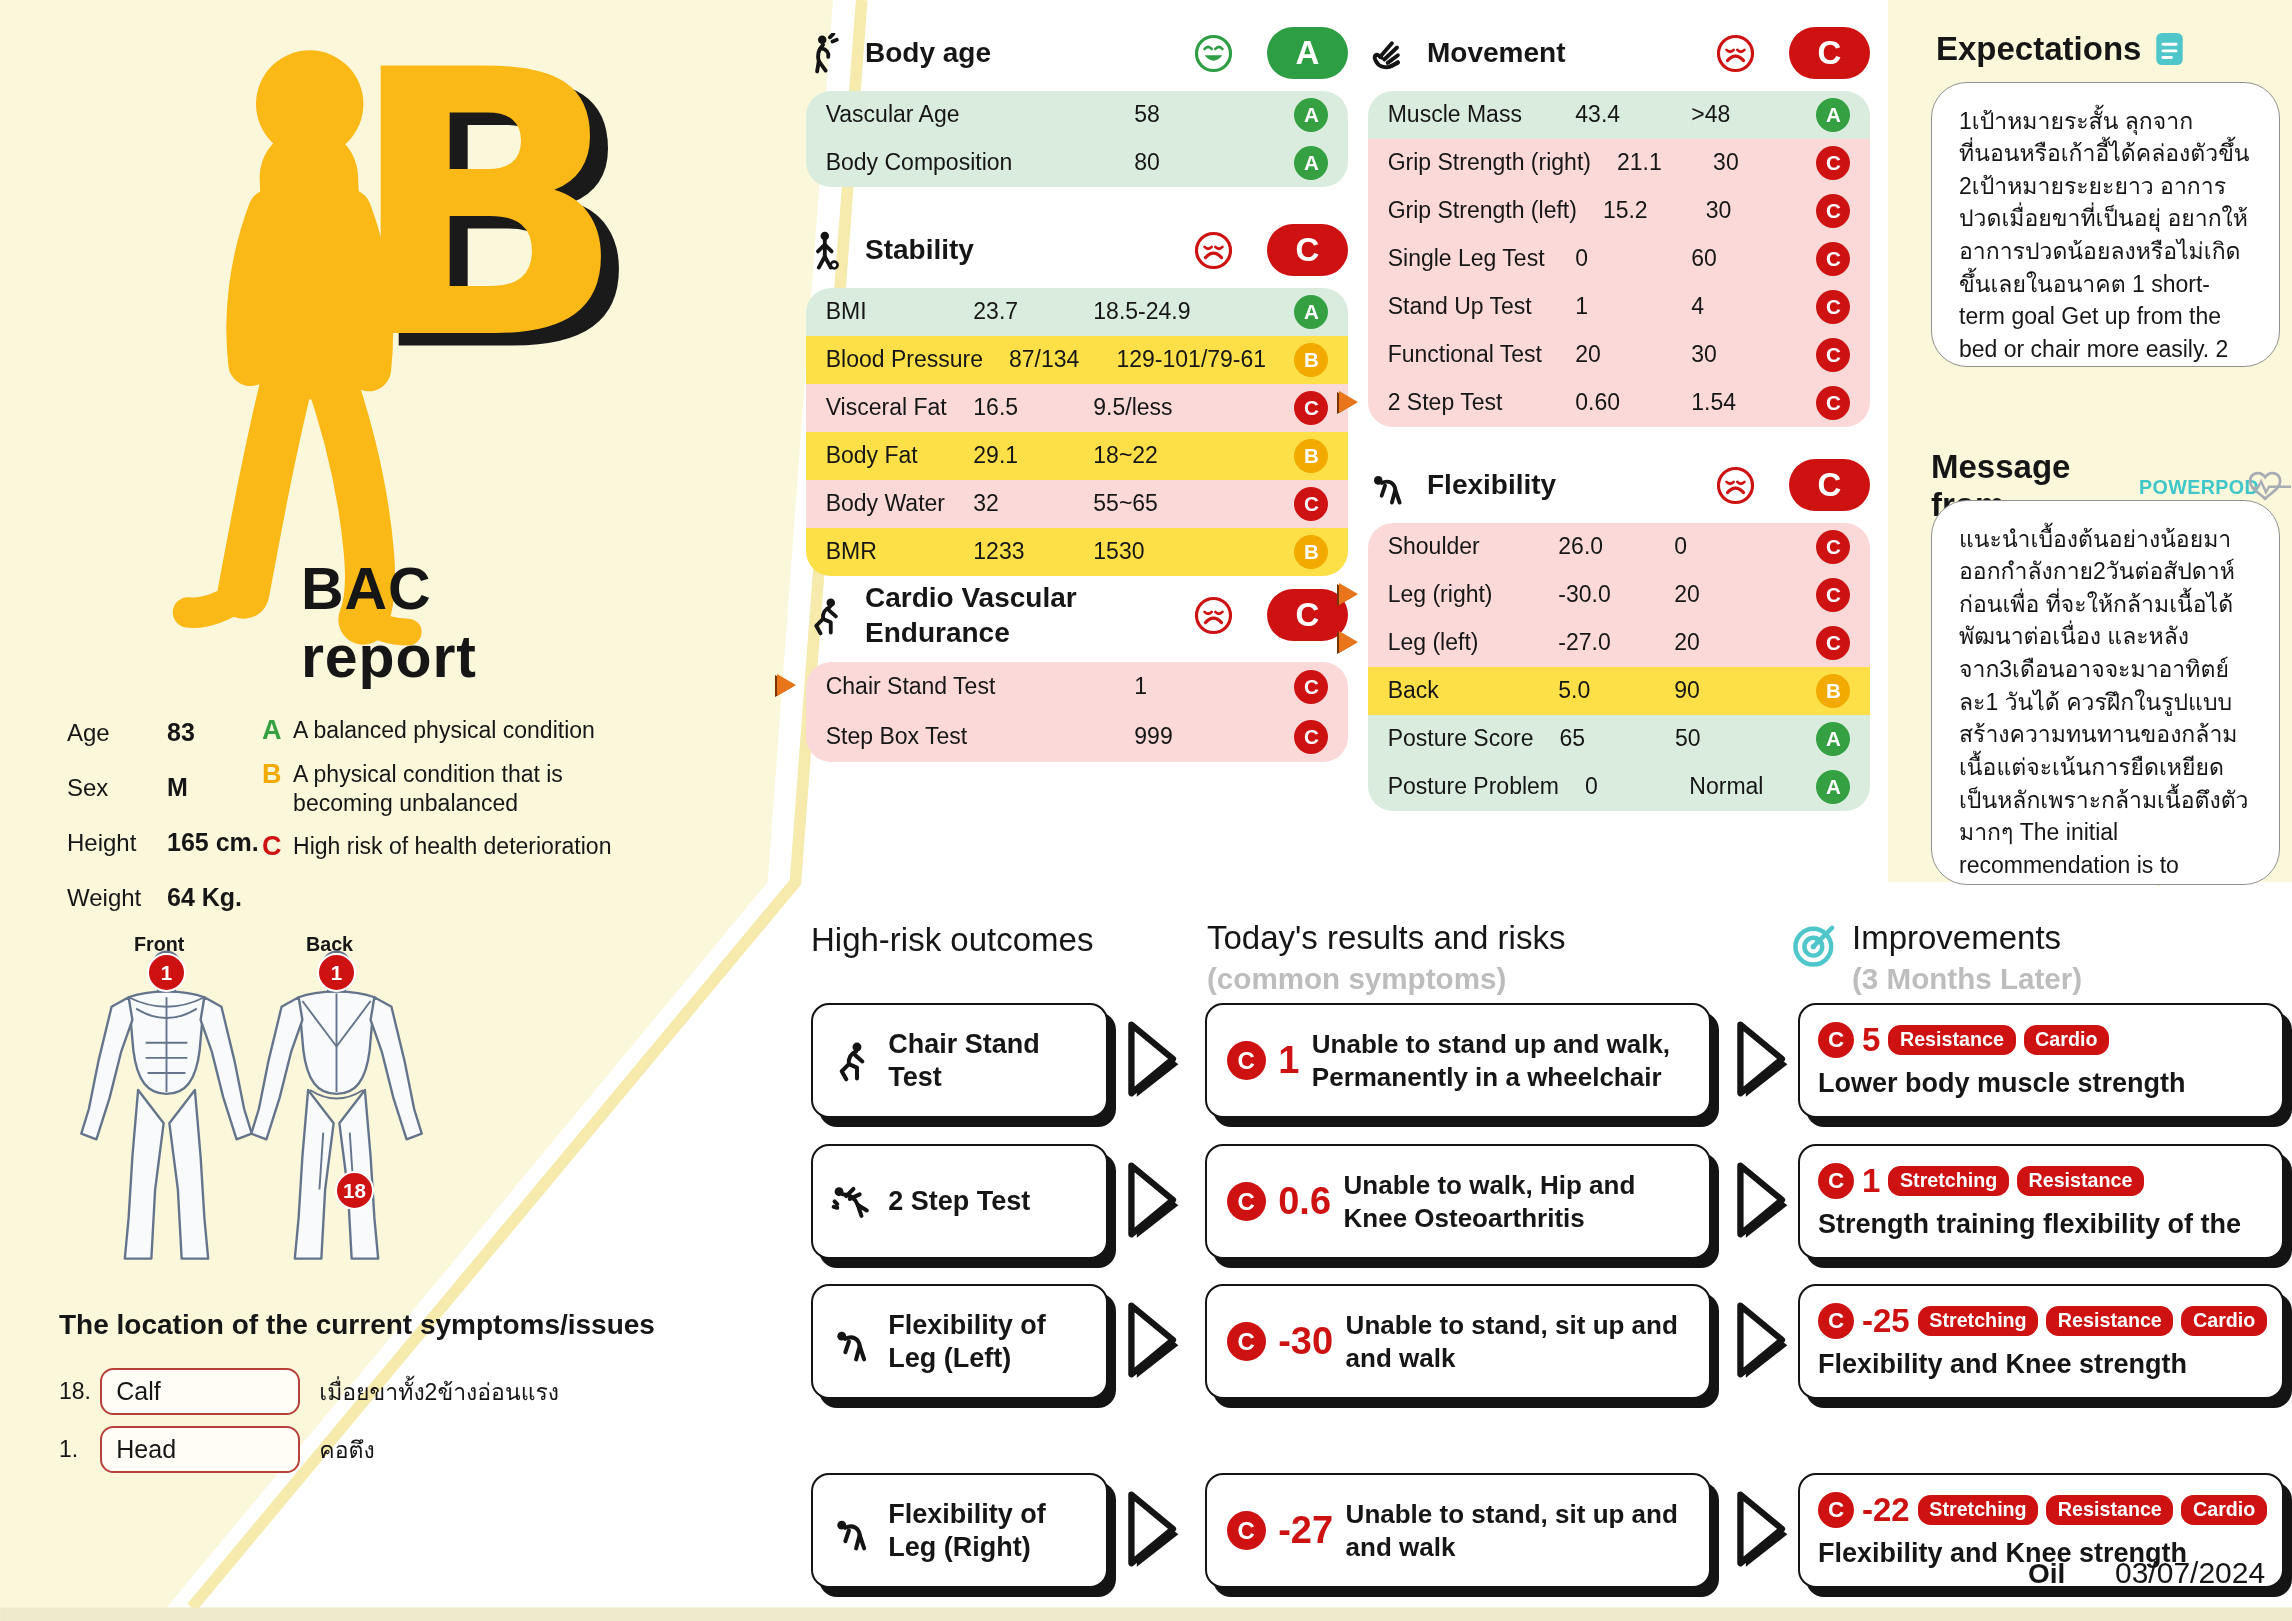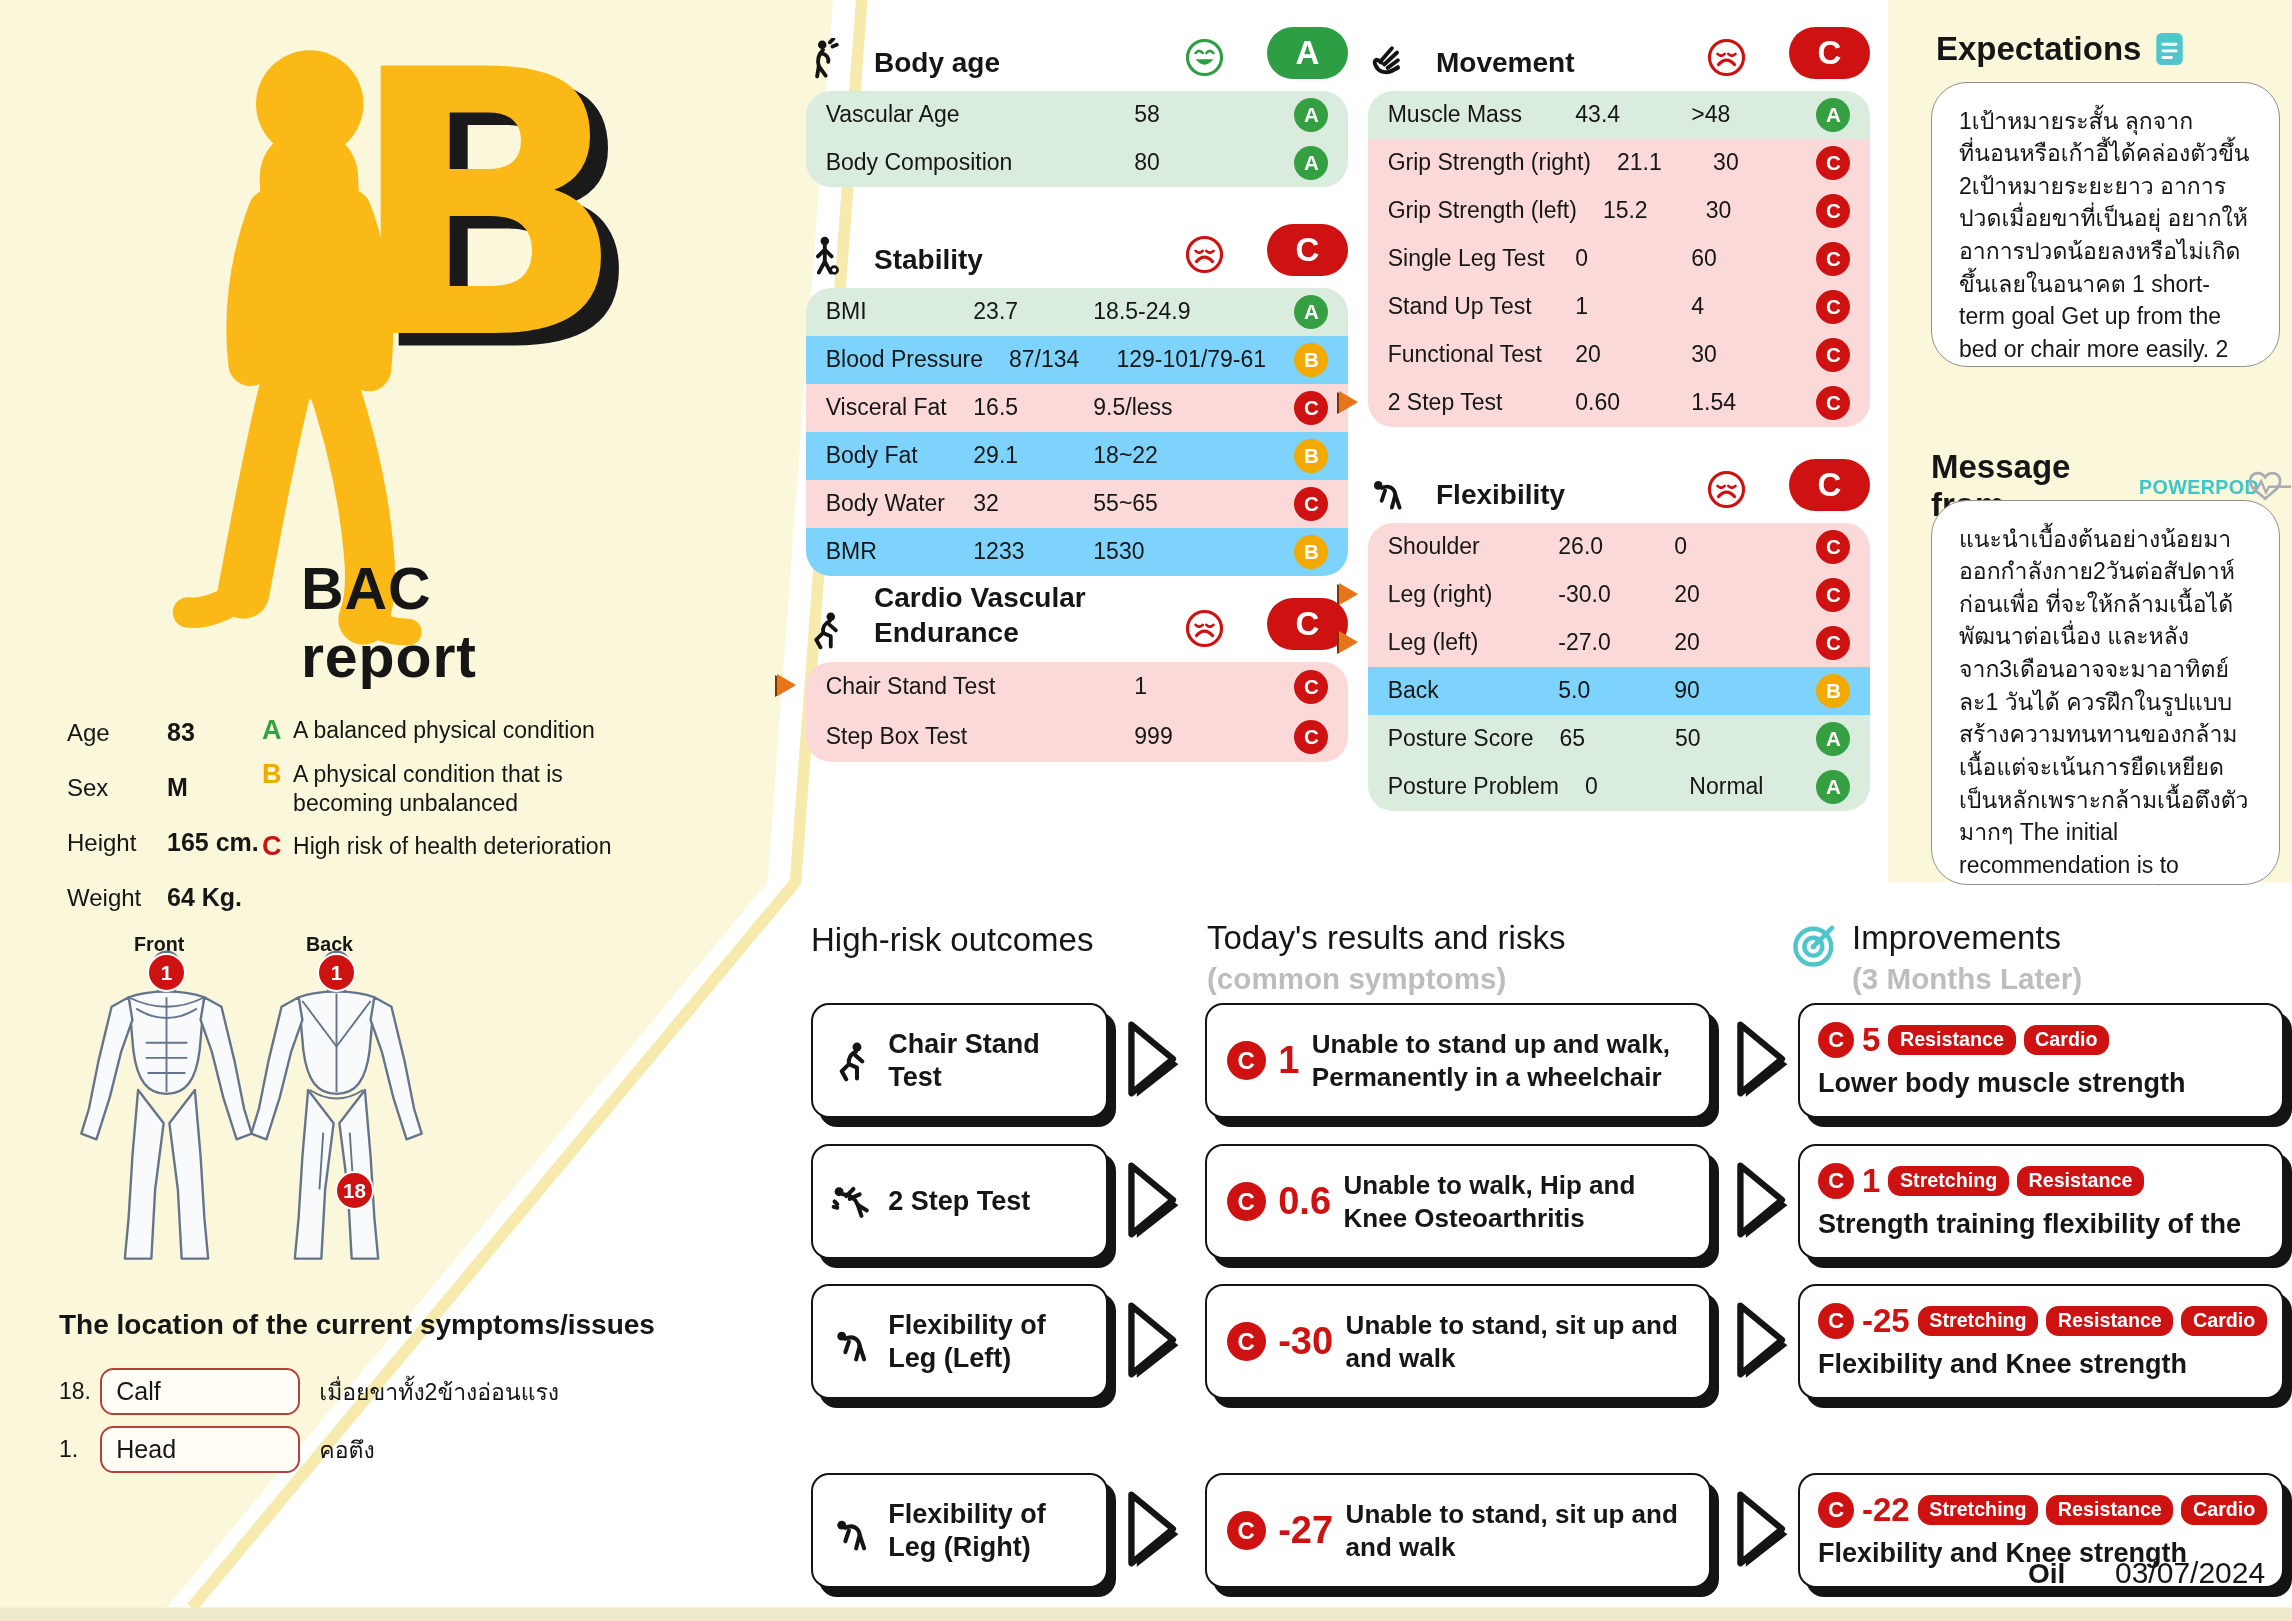--- a/index.html
+++ b/index.html
@@ -31,34 +31,34 @@
 
   .stitle{position:absolute;left:59px;top:1309px;margin:0;font-size:28px;font-weight:800;width:752px}
   .sitem{position:absolute;left:59px;display:flex;align-items:center}
   .snum{width:41px;font-size:23px}
   .sbox{width:167px;height:43px;border:2.2px solid #B5413A;border-radius:13.4px;background:#fffdf6;
         display:flex;align-items:center;padding:0 14.3px;font-size:25px}
   .sdesc{font-size:23px;margin-left:19.7px}
 
   
   .table{position:absolute}
-  .thead{display:flex;align-items:flex-end;gap:27px}
+  .thead{display:flex;align-items:center;gap:18px}
   .ticon{width:41px;height:41px;flex:0 0 41px}
   .ticon svg,.mood svg,.ficon svg{width:100%;height:100%}
   .ticon svg path{stroke:#141414;stroke-width:4.5;fill:none;stroke-linecap:round;stroke-linejoin:round}
   .ttitle{font-size:28px;font-weight:800}
   .t-card .ttitle{max-width:278px;line-height:1.25}
   .mood{margin-left:auto;width:43px;height:43px}
   .gpill{width:81px;height:52px;border-radius:27px;color:#fff;font-weight:800;font-size:33px;
          display:flex;align-items:center;justify-content:center;margin-left:14.3px}
   .gpill.green{background:#2E9E44}.gpill.red{background:#CE1212}
   .trows{margin-top:11.6px}
   .trow{display:flex;align-items:center;height:48px;padding:0 19.7px;gap:26px;font-size:23px;position:relative}
   .t-card .trow{height:50px}
-  .tone-green{background:#D9ECDD}.tone-pink{background:#FAD9D8}.tone-yellow{background:#7dd3fc}
+  .tone-green{background:#D9ECDD}.tone-pink{background:#FAD9D8}.tone-yellow{background:#fde047}
   .trow.first{border-top-left-radius:25px;border-top-right-radius:25px}
   .trow.last{border-bottom-left-radius:25px;border-bottom-right-radius:25px}
   .tlabel{flex:1;white-space:nowrap}
   .tval,.tref{white-space:nowrap}
   .gbadge{width:34px;height:34px;border-radius:50%;color:#fff;font-weight:800;font-size:20.6px;
           display:flex;align-items:center;justify-content:center;flex:0 0 34px}
   .g-A{background:#34A042}.g-B{background:#F2A900}.g-C{background:#CE1212}
   .t-body .tval{width:134px}
   .t-stab .tval{width:94px}.t-stab .tref{width:175px}
   .t-card .tval{width:134px}

